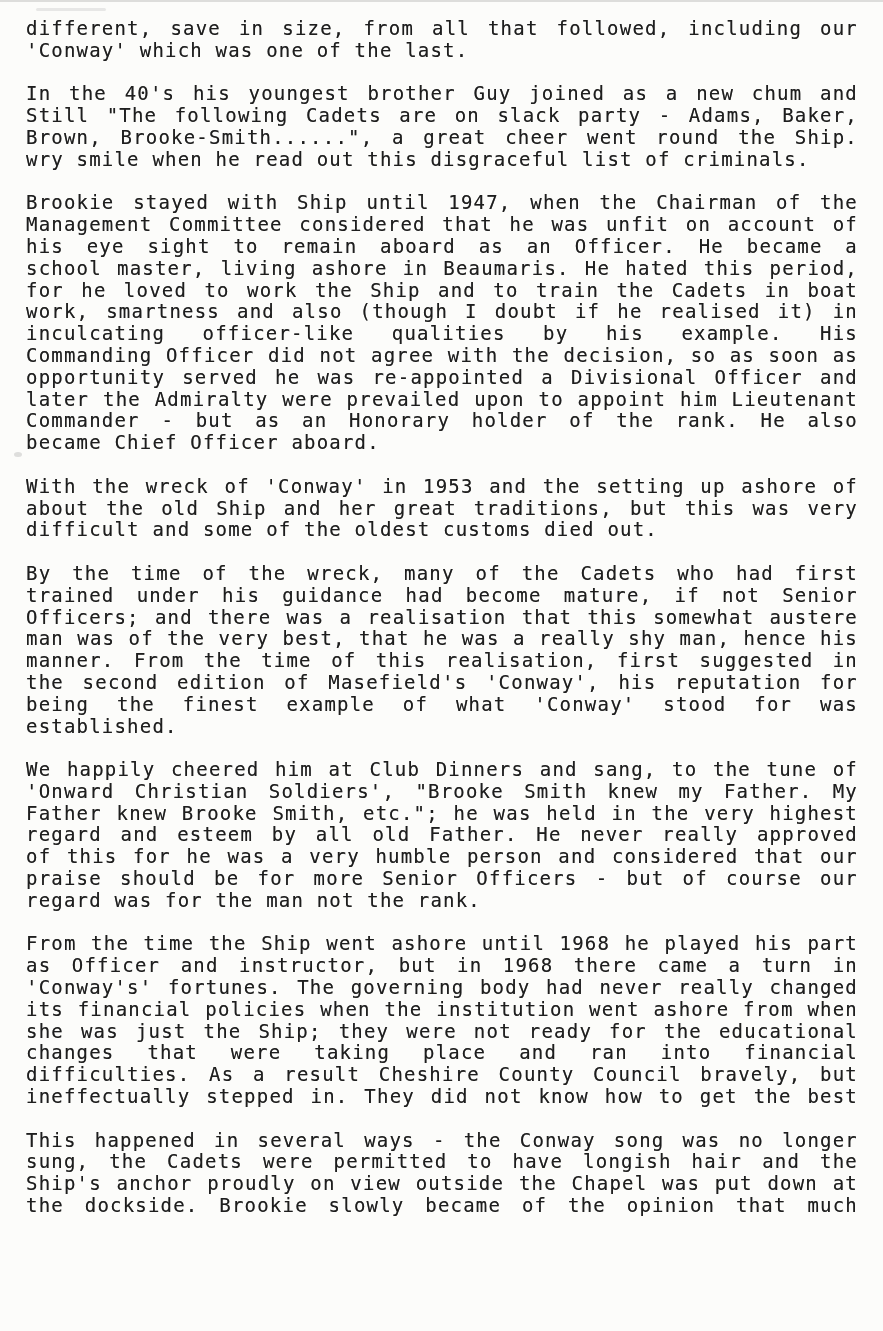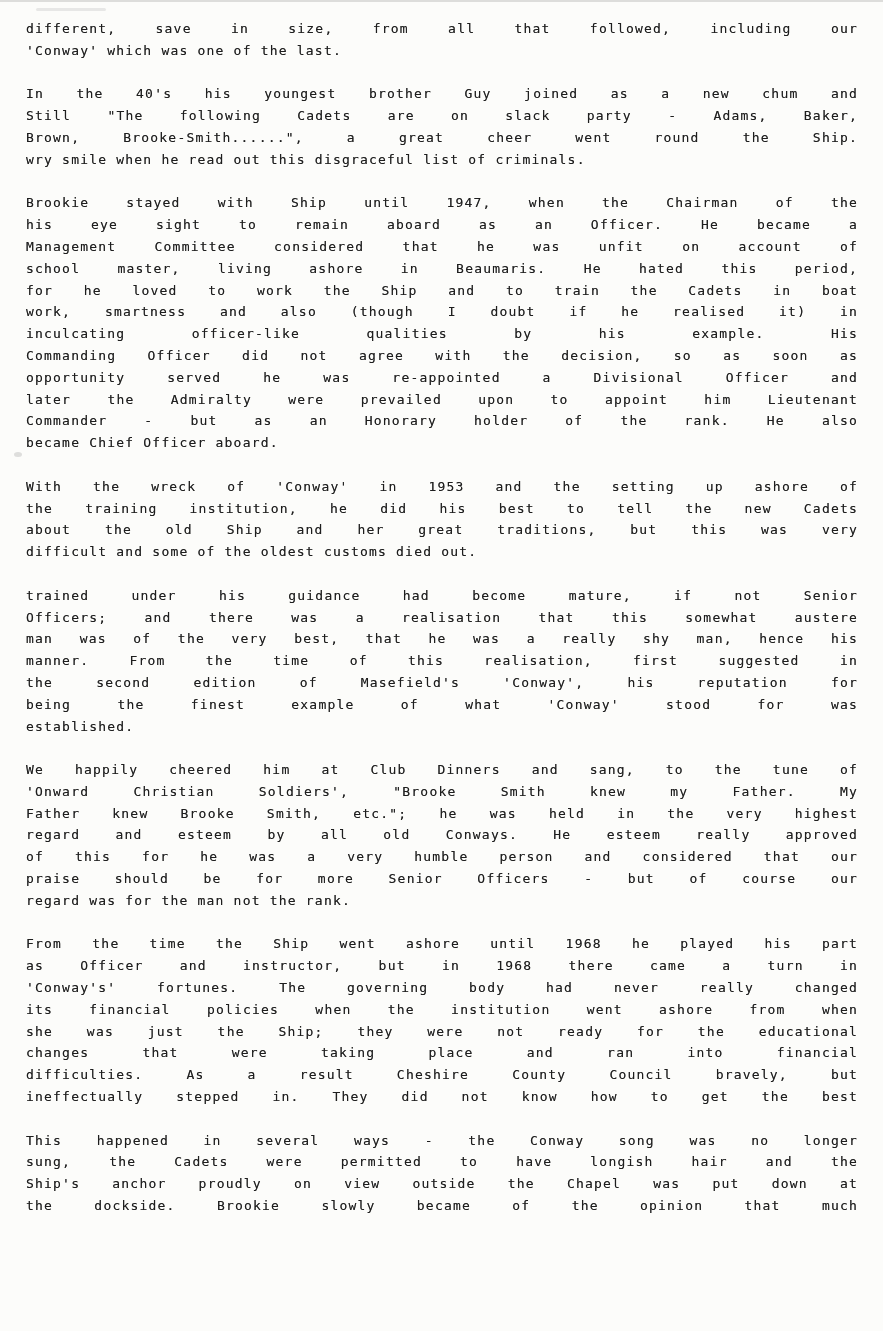--- a/index.html
+++ b/index.html
@@ -13,21 +13,21 @@
     overflow: hidden;
   }
   .page {
     position: relative;
     width: 883px;
     height: 1331px;
     box-sizing: border-box;
     padding: 18px 25px 0 26px;
     background: #fcfcfa;
     font-family: "DejaVu Sans Mono", "Liberation Mono", monospace;
-    font-size: 13px;
+    font-size: 19px;
     line-height: 21.8px;
     letter-spacing: 1.2px;
     color: #1e1e1e;
   }
   .paragraph {
     margin: 0 0 21.8px 0;
   }
   .line {
     text-align: justify;
     text-align-last: justify;
@@ -78,52 +78,52 @@
         <div class="line final">'Conway' which was one of the last.</div>
       </div>
       <div class="paragraph">
         <div class="line">In the 40's his youngest brother Guy joined as a new chum and</div>
         <div class="line">Still "The following Cadets are on slack party - Adams, Baker,</div>
         <div class="line">Brown, Brooke-Smith......", a great cheer went round the Ship.</div>
         <div class="line final">wry smile when he read out this disgraceful list of criminals.</div>
       </div>
       <div class="paragraph">
         <div class="line">Brookie stayed with Ship until 1947, when the Chairman of the</div>
+        <div class="line">Management Committee considered that he was unfit on account of</div>
         <div class="line">his eye sight to remain aboard as an Officer.   He became a</div>
-        <div class="line">Management Committee considered that he was unfit on account of</div>
         <div class="line">school master, living ashore in Beaumaris.  He hated this period,</div>
         <div class="line">for he loved to work the Ship and to train the Cadets in boat</div>
         <div class="line">work, smartness and also (though I doubt if he realised it) in</div>
         <div class="line">inculcating officer-like qualities by his example.   His</div>
         <div class="line">Commanding Officer did not agree with the decision, so as soon as</div>
         <div class="line">opportunity served he was re-appointed a Divisional Officer and</div>
         <div class="line">later the Admiralty were prevailed upon to appoint him Lieutenant</div>
         <div class="line">Commander - but as an Honorary holder of the rank.  He also</div>
         <div class="line final">became Chief Officer aboard.</div>
       </div>
       <div class="paragraph">
         <div class="line">With the wreck of 'Conway' in 1953 and the setting up ashore of</div>
-        <div class="line">the training institution, he did his best to tell the new Cadets</div>
         <div class="line">about the old Ship and her great traditions, but this was very</div>
         <div class="line final">difficult and some of the  oldest customs died out.</div>
       </div>
       <div class="paragraph">
+        <div class="line">By the time of the wreck, many of the Cadets who had first</div>
         <div class="line">trained under his guidance had become mature, if not Senior</div>
         <div class="line">Officers; and there was a realisation that this somewhat austere</div>
         <div class="line">man was of the very best, that he was a really shy man, hence his</div>
         <div class="line">manner.   From the time of this realisation, first suggested in</div>
         <div class="line">the second edition of Masefield's 'Conway', his reputation for</div>
         <div class="line">being the finest example of what 'Conway' stood for was</div>
         <div class="line final">established.</div>
       </div>
       <div class="paragraph">
         <div class="line">We happily cheered him at Club Dinners and sang, to the tune of</div>
         <div class="line">'Onward Christian Soldiers', "Brooke Smith knew my Father.  My</div>
         <div class="line">Father knew Brooke Smith, etc.";  he was held in the very highest</div>
-        <div class="line">regard and esteem by all old Conways.  He esteem really approved</div>
+        <div class="line">regard and esteem by all old Father.  He never really approved</div>
         <div class="line">of this for he was a very humble person and considered that our</div>
         <div class="line">praise should be for more Senior Officers - but of course our</div>
         <div class="line final">regard was for the man not the rank.</div>
       </div>
       <div class="paragraph">
         <div class="line">From the time the Ship went ashore until 1968 he played his part</div>
         <div class="line">as Officer and instructor, but in 1968 there came a turn in</div>
         <div class="line">'Conway's' fortunes.  The governing body had never really changed</div>
         <div class="line">its financial policies when the institution went ashore from when</div>
         <div class="line">she was just the Ship; they were not ready for the educational</div>

